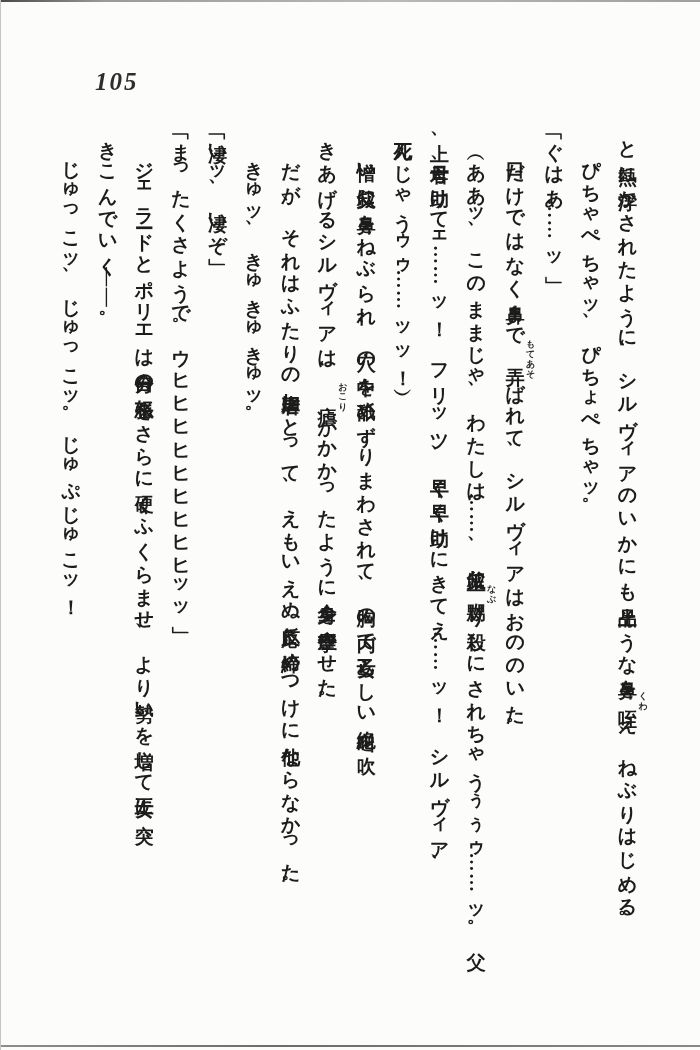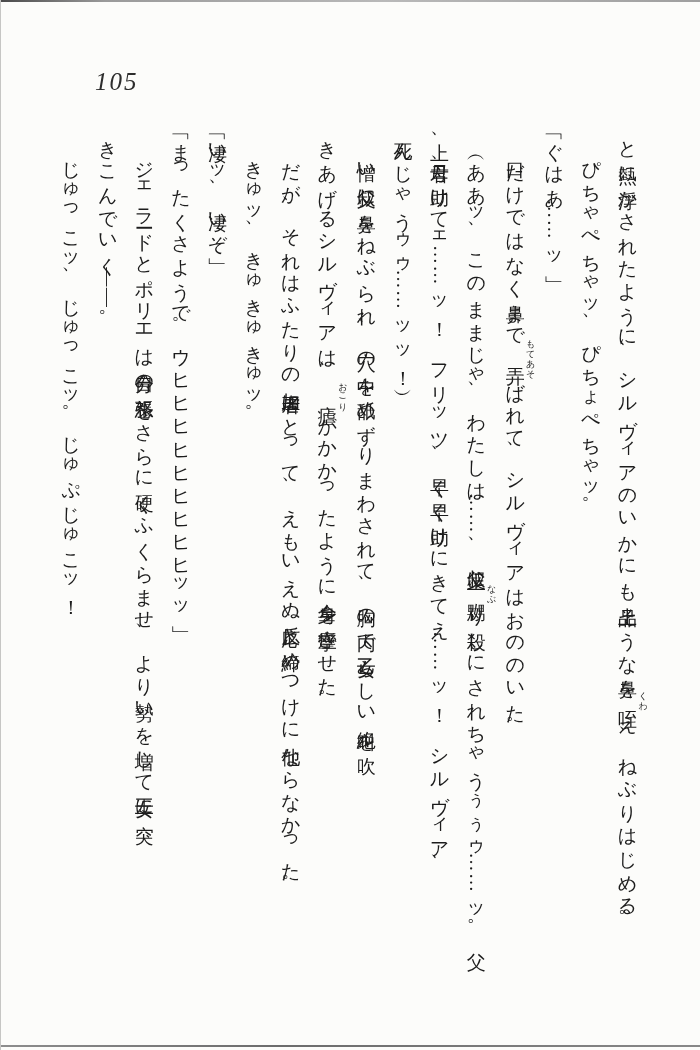--- a/index.html
+++ b/index.html
@@ -6,20 +6,21 @@
   body {
     width: 700px; height: 1050px;
     font-family: "Liberation Serif", "DejaVu Serif", serif;
     background: #ffffff;
   }
   .page {
     position: relative;
     width: 700px; height: 1050px;
     background: #fcfcfa;
     overflow: hidden;
+    font-weight: bold;
   }
   
   .edge-top {
     position: absolute; top: 0; left: 0;
     width: 700px; height: 2px;
     background: linear-gradient(90deg, #4a4a4a 0%, #9a9a9a 15%, #b9b9b9 55%, #9f9f9f 100%);
   }
   .edge-bottom {
     position: absolute; top: 1045px; left: 0;
     width: 700px; height: 2px;

